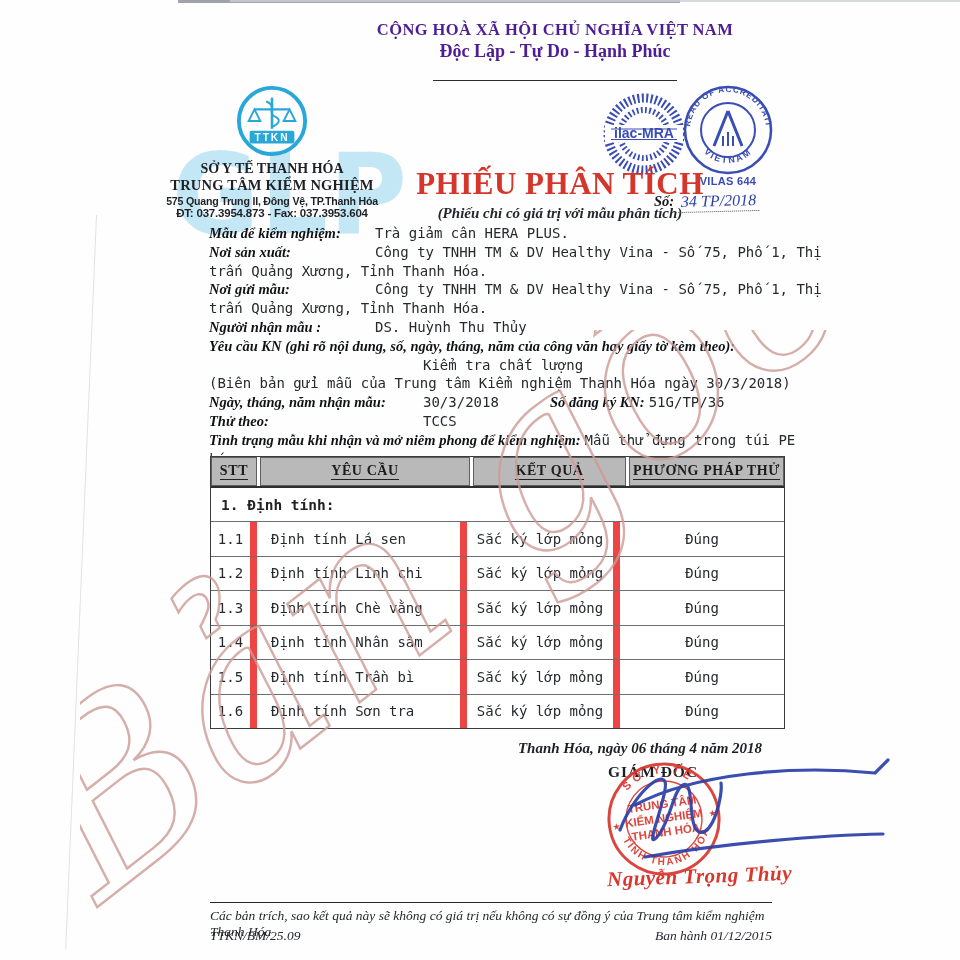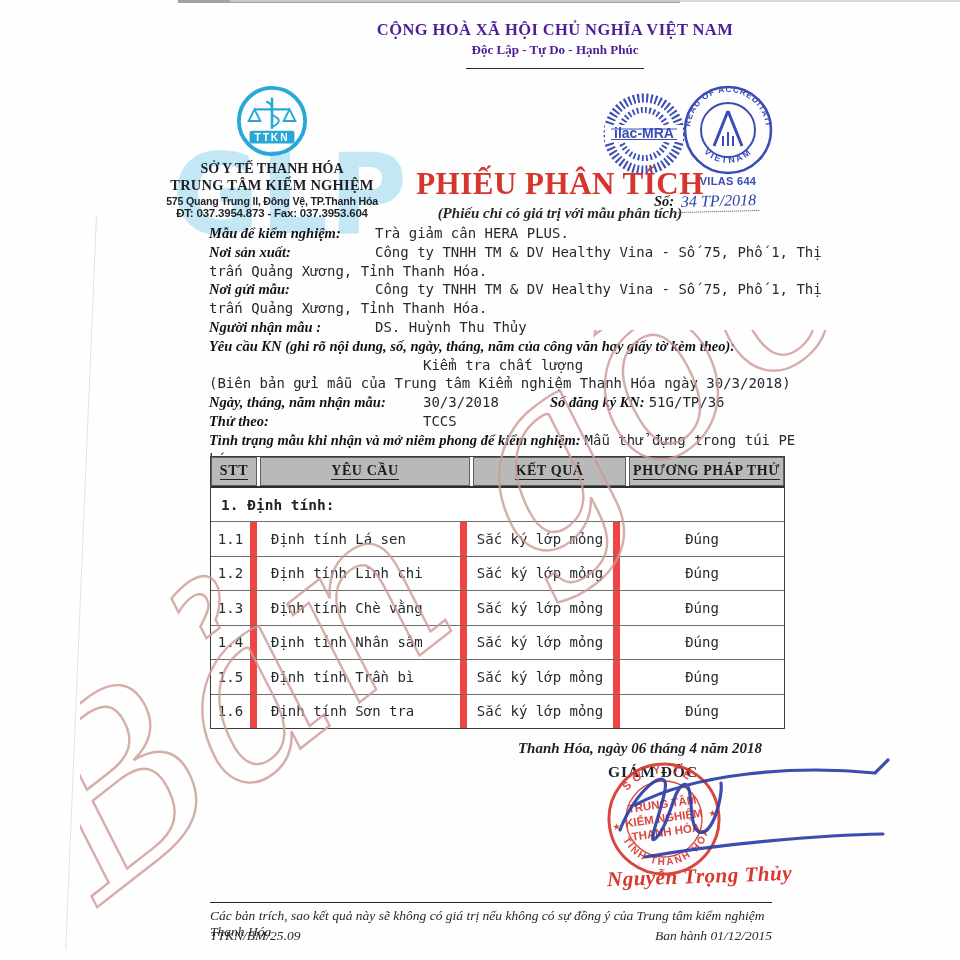--- a/index.html
+++ b/index.html
@@ -8,21 +8,21 @@
   .abs{position:absolute;}
 
   
   .top-edge1{left:178px;top:0;width:502px;height:3px;background:#868b94;opacity:.8;}
   .top-edge2{left:230px;top:0;width:730px;height:2px;background:#ccd0d7;opacity:.8;}
   .page-edge{left:96px;top:215px;width:1px;height:735px;background:#e2e2e2;transform:rotate(2.4deg);transform-origin:top left;}
 
   
   .national{left:320px;top:20px;width:470px;text-align:center;color:#4c1d95;}
   .national .l1{font-size:16.5px;font-weight:bold;letter-spacing:.4px;}
-  .national .l2{font-size:13px;font-weight:bold;display:inline-block;border-bottom:1.6px solid #2a2e34;padding:1px 6px 10px;}
+  .national .l2{font-size:18px;font-weight:bold;display:inline-block;border-bottom:1.6px solid #2a2e34;padding:1px 6px 18px;}
 
   
   .glp{left:172px;top:138px;font-family:"DejaVu Sans","Liberation Sans",sans-serif;font-weight:bold;font-size:112px;line-height:1;color:rgba(116,199,233,.42);letter-spacing:1px;transform:scaleX(.95);transform-origin:left top;z-index:1;}
   .org{left:148px;top:84px;width:248px;text-align:center;color:#1d2126;z-index:2;}
   .org .logo{width:74px;height:74px;margin:0 auto;}
   .org .o1{font-size:14px;font-weight:bold;margin-top:3px;}
   .org .o2{font-size:14.5px;font-weight:bold;letter-spacing:.2px;}
   .org .o3{font-family:"Liberation Sans",sans-serif;font-size:10.6px;font-weight:bold;letter-spacing:-.2px;margin-top:1px;}
   .org .o4{font-family:Liberation Sans, sans-serif;font-size:11.5px;font-weight:bold;letter-spacing:-.2px;}
 

